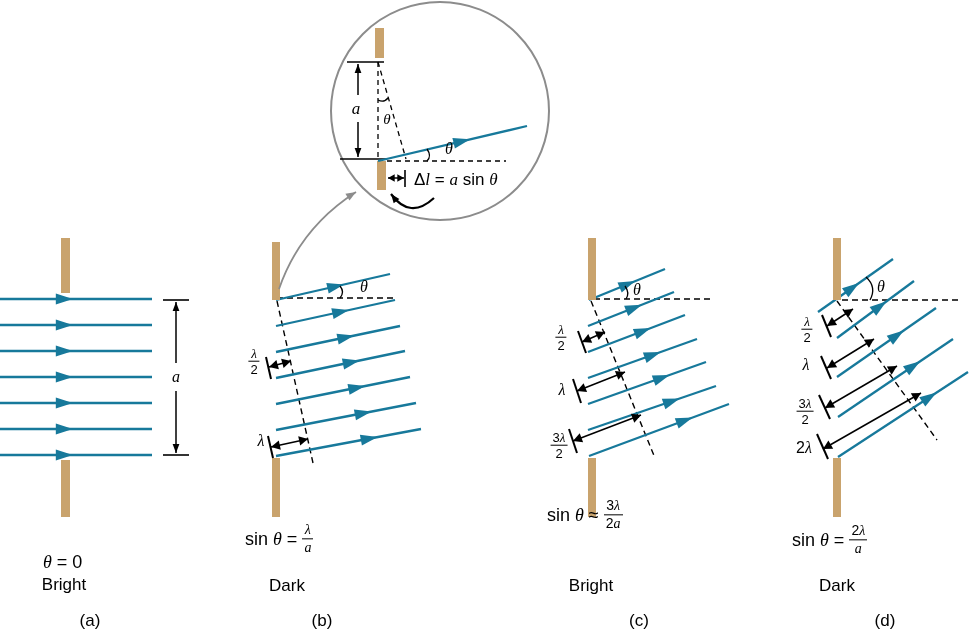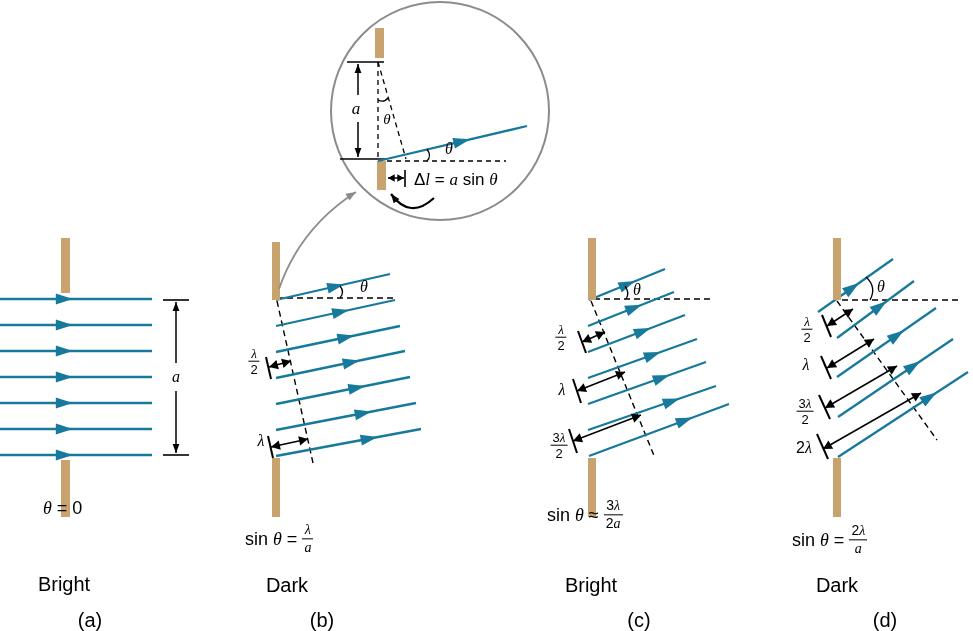--- a/index.html
+++ b/index.html
@@ -16,21 +16,21 @@
   .formula{position:absolute;transform:translate(0,-50%);display:flex;align-items:center;
            font-size:18px;white-space:nowrap;line-height:1;}
   .ffrac{display:inline-flex;flex-direction:column;align-items:center;font-size:14px;
          line-height:1.12;margin-left:5px;}
   .ffrac .den{border-top:1.4px solid #000;align-self:stretch;text-align:center;padding:1px 2px 0;}
   .ffrac .num{padding:0 2px;}
   .frac-label{position:absolute;transform:translate(-50%,-50%);display:flex;flex-direction:column;
               align-items:center;font-size:13px;line-height:1.1;}
   .frac-label .den{border-top:1.2px solid #000;align-self:stretch;text-align:center;padding:1px 2px 0;}
   .frac-label .num{padding:0 2px;}
-  .txt{font-size:20px;}
+  .txt{font-size:17px;}
 </style>
 </head>
 <body>
 
 <div class="stage">
   <svg id="diagram" width="973" height="631" viewBox="0 0 973 631">
       <g>
         <line x1="0" y1="299" x2="152" y2="299" stroke="#17799B" stroke-width="2.3"></line>
         <polygon points="72.84,299 55.8,304.5 55.8,293.5" fill="#17799B"></polygon>
         <line x1="0" y1="325" x2="152" y2="325" stroke="#17799B" stroke-width="2.3"></line>
@@ -176,21 +176,21 @@
         <polygon points="391,194 399.4,198.9 393.7,203.3" fill="#000000"></polygon>
       </g>
     </svg>
 
   <div class="lbl s17" style="left:356px;top:108px"><span class="mi">a</span></div>
   <div class="lbl s15" style="left:387px;top:119px"><span class="mi">θ</span></div>
   <div class="lbl s16" style="left:449px;top:149px"><span class="mi">θ</span></div>
   <div class="lbl-left s17" style="left:414px;top:179px"><span class="mr">Δ</span><span class="mi">l</span><span class="mr"> = </span><span class="mi">a</span><span class="mr"> sin </span><span class="mi">θ</span></div>
 
   <div class="lbl s16" style="left:176px;top:377px"><span class="mi">a</span></div>
-  <div class="formula" style="left:43px;top:508px">
+  <div class="formula" style="left:43px;top:562px">
     <span><span class="mi">θ</span><span class="mr"> = 0</span></span>
   </div>
   <div class="lbl txt" style="left:64px;top:584px">Bright</div>
   <div class="lbl txt" style="left:90px;top:620px">(a)</div>
 
   <div class="lbl s16" style="left:364px;top:287px"><span class="mi">θ</span></div>
   <div class="frac-label" style="left:254px;top:362px">
     <span class="num"><span class="mi">λ</span></span>
     <span class="den"><span class="mr">2</span></span>
   </div>

